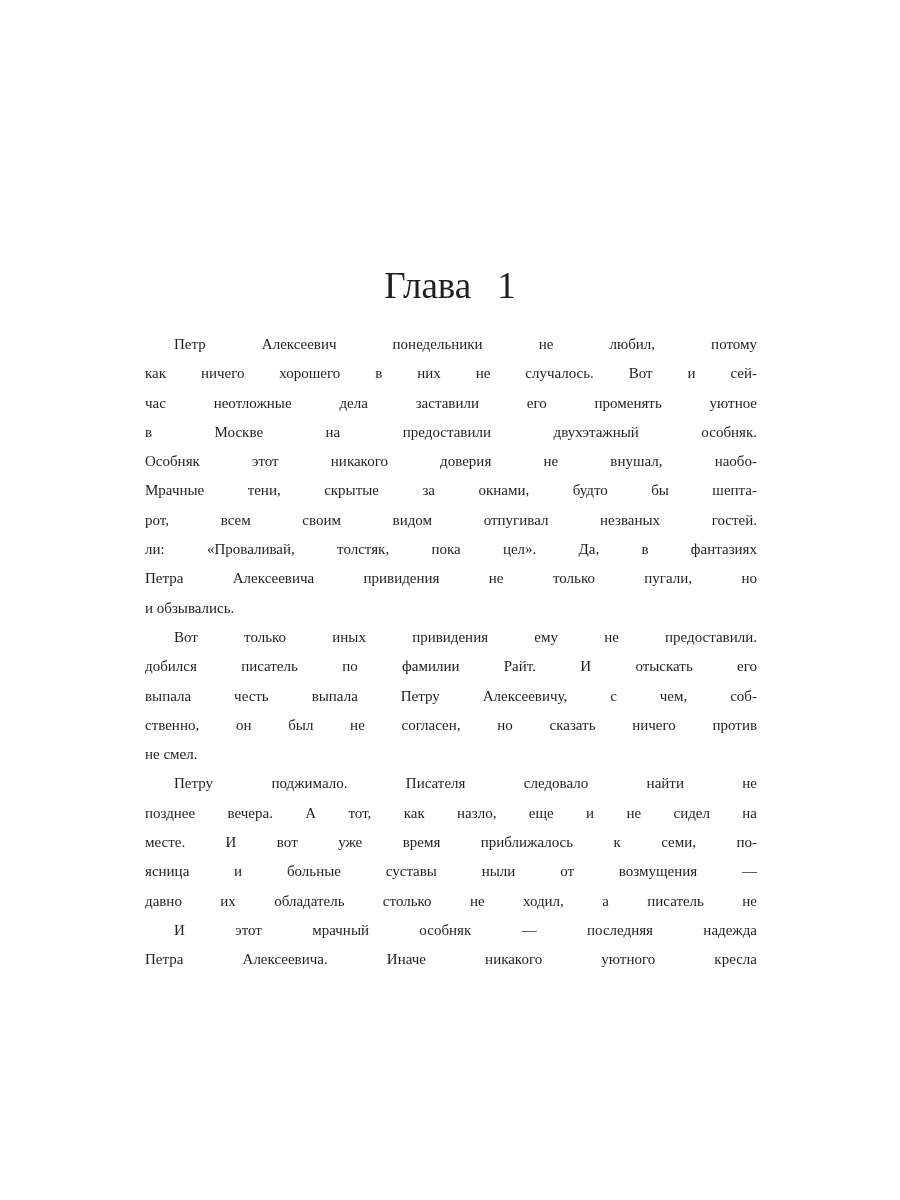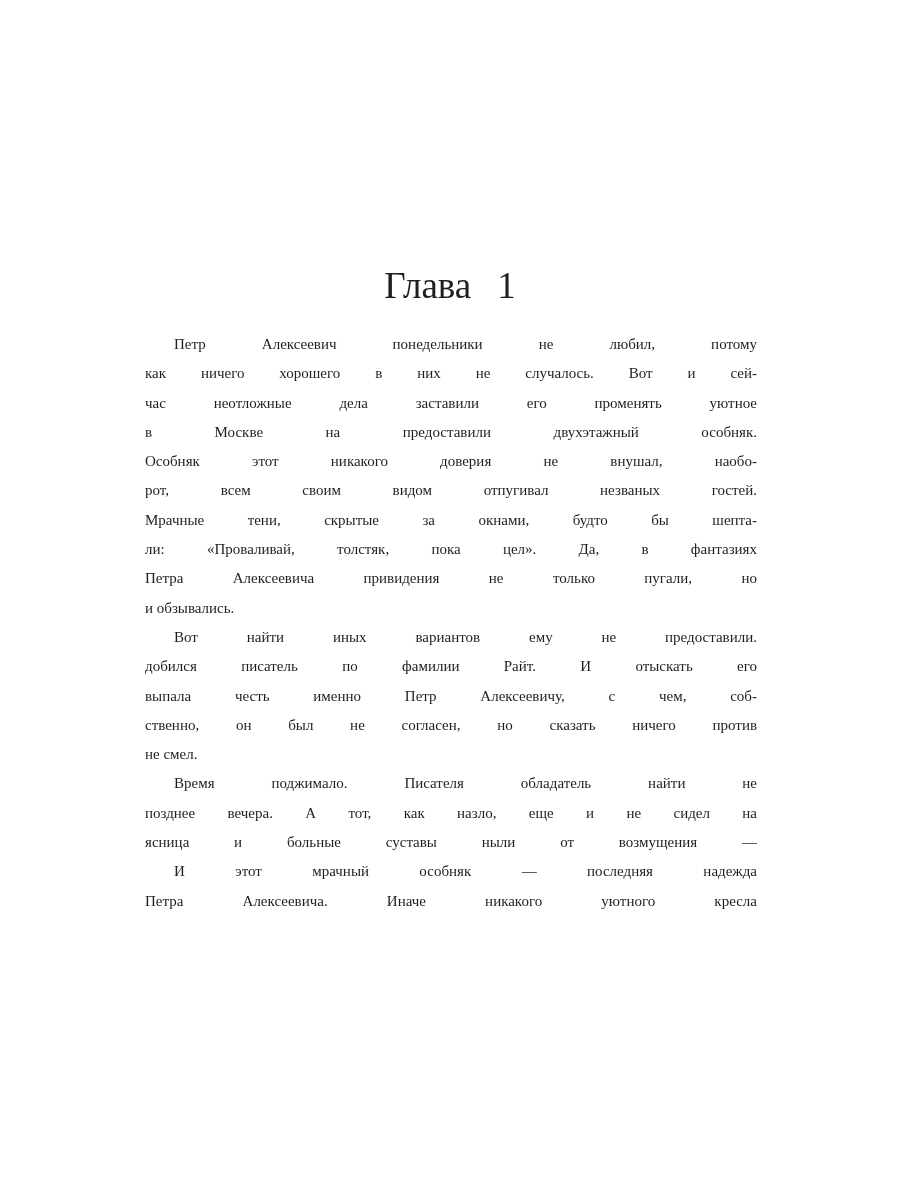--- a/index.html
+++ b/index.html
@@ -70,37 +70,39 @@
 <div class="page">
   <h1 class="chapter-heading">Глава 1</h1>
 
   <div class="body-text">
       <div>
         <div class="line indent">Петр Алексеевич понедельники не любил, потому</div>
         <div class="line">как ничего хорошего в них не случалось. Вот и сей-</div>
         <div class="line">час неотложные дела заставили его променять уютное</div>
         <div class="line">в Москве на предоставили двухэтажный особняк.</div>
         <div class="line">Особняк этот никакого доверия не внушал, наобо-</div>
+        <div class="line">Мрачные тени, скрытые за окнами, будто бы шепта-</div>
         <div class="line">рот, всем своим видом отпугивал незваных гостей.</div>
-        <div class="line">Мрачные тени, скрытые за окнами, будто бы шепта-</div>
         <div class="line">ли: «Проваливай, толстяк, пока цел». Да, в фантазиях</div>
         <div class="line">Петра Алексеевича привидения не только пугали, но</div>
         <div class="line end">и обзывались.</div>
       </div>
       <div>
-        <div class="line indent">Вот найти иных вариантов ему не предоставили.</div>
+        <div class="line indent">Вот только иных привидения ему не предоставили.</div>
         <div class="line">добился писатель по фамилии Райт. И отыскать его</div>
-        <div class="line">выпала честь именно Петр Алексеевичу, с чем, соб-</div>
+        <div class="line">выпала честь выпала Петру Алексеевичу, с чем, соб-</div>
         <div class="line">ственно, он был не согласен, но сказать ничего против</div>
         <div class="line end">не смел.</div>
       </div>
       <div>
-        <div class="line indent">Время поджимало. Писателя обладатель найти не</div>
+        <div class="line indent">Петру поджимало. Писателя следовало найти не</div>
         <div class="line">позднее вечера. А тот, как назло, еще и не сидел на</div>
+        <div class="line">месте. И вот уже время приближалось к семи, по-</div>
         <div class="line">ясница и больные суставы ныли от возмущения —</div>
+        <div class="line">давно их обладатель столько не ходил, а писатель не</div>
       </div>
       <div>
         <div class="line indent">И этот мрачный особняк — последняя надежда</div>
         <div class="line">Петра Алексеевича. Иначе никакого уютного кресла</div>
       </div>
     </div>
 
   <div class="page-footer">
     <span class="running-title">ПОСЛЕДНЕЕ ФОТО</span>
     <span class="page-number">5</span>

